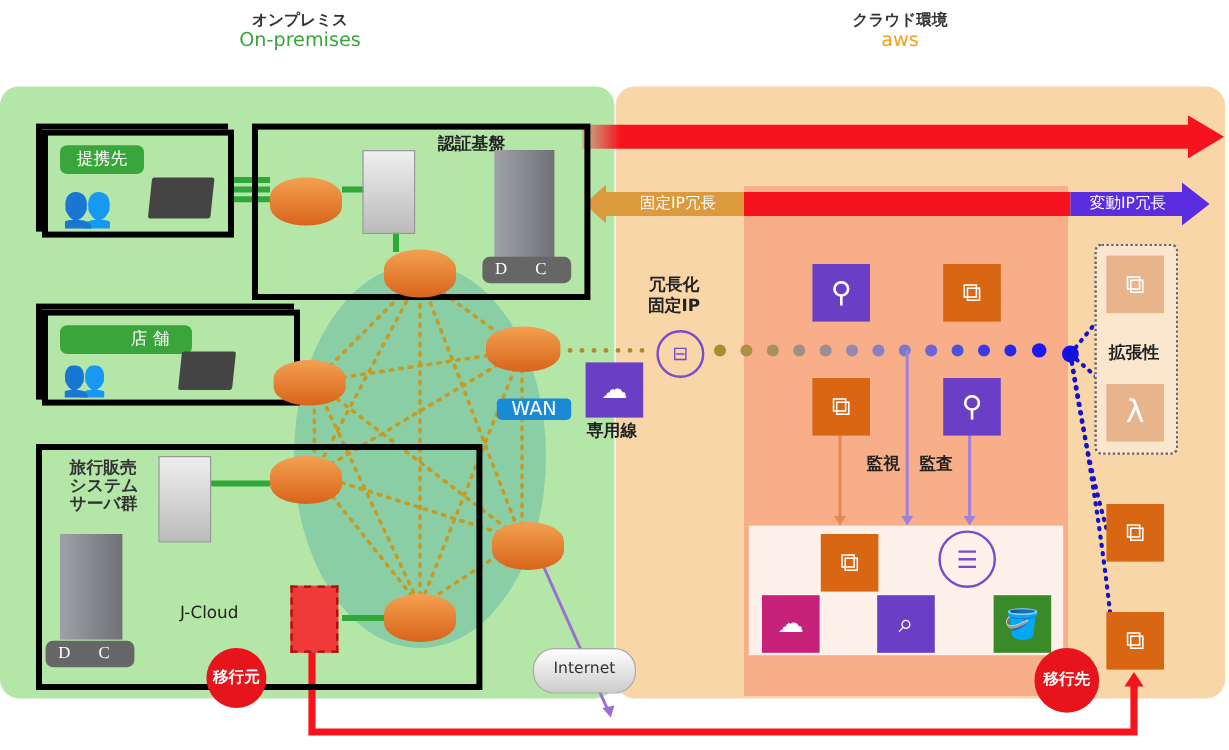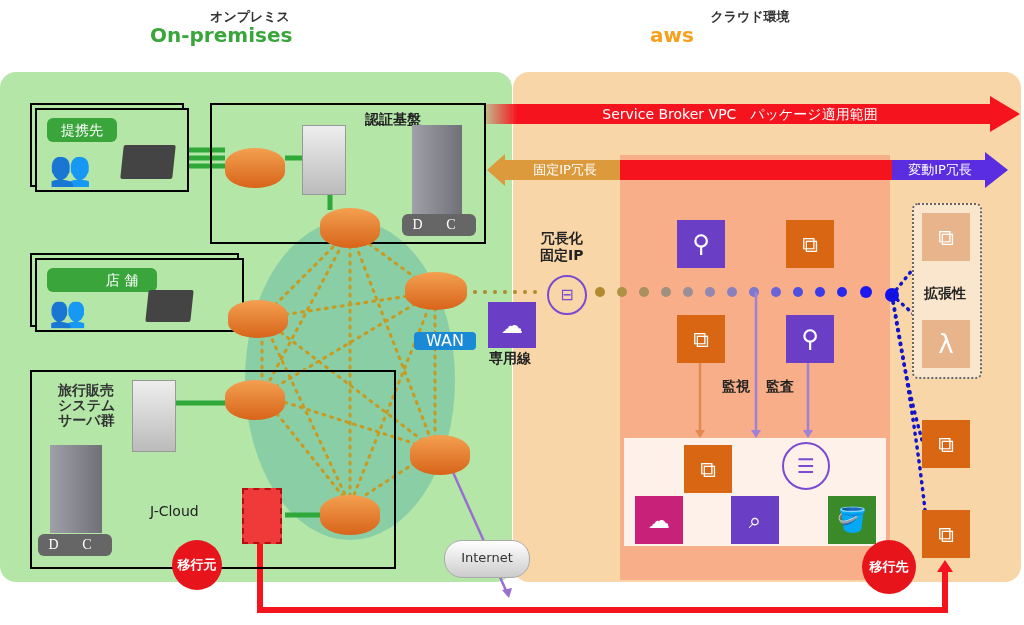--- a/index.html
+++ b/index.html
@@ -1,24 +1,24 @@
 <!DOCTYPE html>
 <html><head>
 <meta charset="utf-8">
 <style>
   html, body { margin:0; padding:0; background:#ffffff; }
   body { width:1024px; height:625px; position:relative; overflow:hidden; font-family:"DejaVu Sans", sans-serif; }
   .abs { position:absolute; }
   .hdr-jp { font-size:13px; font-weight:bold; color:#333; text-align:center; }
-  .hdr-en { font-size:20px; font-weight:bold; text-align:left; }
+  .hdr-en { font-size:16px; font-weight:normal; text-align:center; }
   .panel-left { left:0; top:72px; width:512px; height:510px; background:#b4e6a8; border-radius:16px; }
   .panel-right { left:513px; top:72px; width:508px; height:510px; background:#f8d6a8; border-radius:16px; }
   .vpc { left:620px; top:155px; width:270px; height:425px; background:#f8ae88; }
   .inner-white { left:624px; top:438px; width:262px; height:108px; background:#fdf1ea; }
-  .box { border:2px solid #000000; }
+  .box { border:5px solid #000000; }
   .label-green { background:#3aa53a; color:#fff; font-size:14px; border-radius:6px; text-align:center; line-height:24px; }
   .dc-label { background:#666; color:#fff; font-size:14px; border-radius:6px; text-align:center; line-height:22px; letter-spacing:10px;font-family:Liberation Serif, serif; }
   .txt { font-size:14px; color:#222; font-weight:bold; }
   .awsicon { display:flex; align-items:center; justify-content:center; }
   .purple { background:#6a3fc6; }
   .orange { background:#d86613; }
   .pink { background:#c7217a; }
   .green { background:#3b8a2a; }
   .pale { background:#e8b48c; }
   .badge { background:#e8141c; color:#fff; font-size:13px; font-weight:bold; border-radius:50%; text-align:center; }
@@ -119,21 +119,20 @@
 <div class="abs" style="left:485px;top:96px;width:510px;height:36px;">
   <svg width="540" height="36" style="position:absolute;left:0;top:0;">
     <defs>
         <linearGradient id="fade" x1="0" x2="1">
           <stop offset="0" stop-color="#f5141e" stop-opacity="0.2"></stop>
           <stop offset="0.06" stop-color="#f5141e" stop-opacity="1"></stop>
         </linearGradient>
       </defs>
     <polygon points="0,8 505,8 505,0 535,18 505,36 505,28 0,28" fill="url(#fade)"></polygon>
   </svg>
-  <div class="abs" style="left:0;top:8px;width:510px;text-align:center;color:#fff;font-size:14px;line-height:20px;">Service Broker VPC　パッケージ適用範囲</div>
 </div>
 
 <svg width="1024" height="625" style="pointer-events:none">
   <polygon points="487,170 505,154 505,160 620,160 620,180 505,180 505,186" fill="#dc9a3c"></polygon>
   <rect x="620" y="160" width="272" height="20" fill="#f5141e"></rect>
   <polygon points="892,160 985,160 985,152 1008,170 985,188 985,180 892,180" fill="#5a2de0"></polygon>
 </svg>
 <div class="abs" style="left:510px;top:161px;width:110px;text-align:center;color:#fff;font-size:13px;line-height:18px;">固定IP冗長</div>
 <div class="abs" style="left:895px;top:161px;width:90px;text-align:center;color:#fff;font-size:13px;line-height:18px;">変動IP冗長</div>
 

